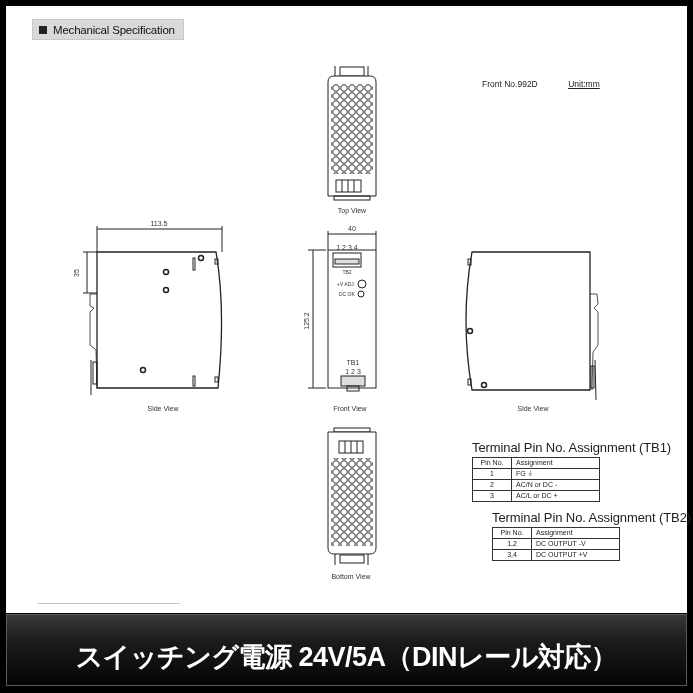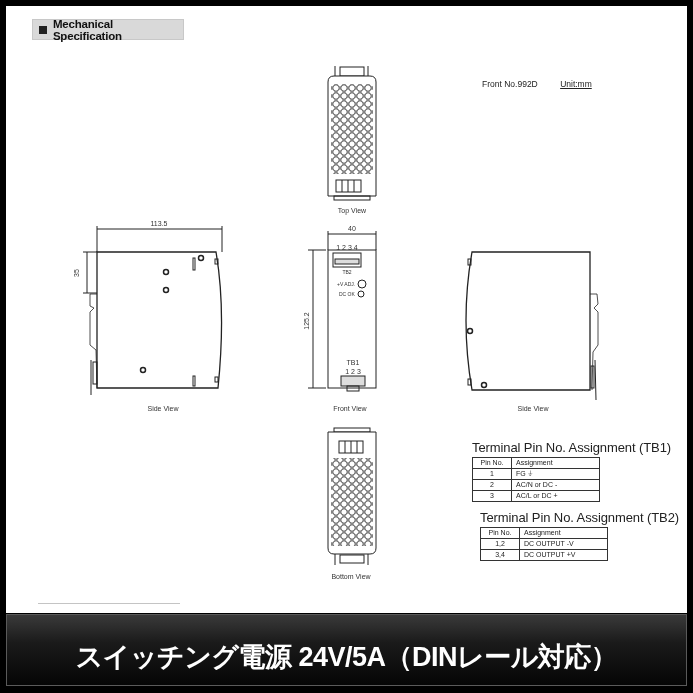--- a/index.html
+++ b/index.html
@@ -1,21 +1,21 @@
 <!DOCTYPE html>
 <html><head>
 <meta charset="utf-8">
 <style>
   html, body { margin: 0; padding: 0; }
   body { width: 693px; height: 693px; background: #000; position: relative; overflow: hidden; font-family: "Liberation Sans", sans-serif; }
   .canvas { position: absolute; left: 6px; top: 6px; width: 681px; height: 607px; background: #fff; }
-  .section-title { position: absolute; left: 32px; top: 19px; width: 152px; height: 21px; background: #d9d9d9; border: 1px solid #c8c8c8; box-sizing: border-box; display: flex; align-items: center; padding-left: 6px; font-weight: bold; font-size: 11.5px; color: #111; letter-spacing: -0.2px; }
+  .section-title { position: absolute; left: 32px; top: 19px; width: 152px; height: 21px; background: #d9d9d9; border: 1px solid #c8c8c8; box-sizing: border-box; display: flex; align-items: center; padding-left: 6px; font-weight: normal; font-size: 11.5px; color: #111; letter-spacing: -0.2px; }
   .section-title .sq { width: 8px; height: 8px; background: #222; margin-right: 6px; display: inline-block; }
   .case-info { position: absolute; left: 482px; top: 79px; font-size: 8.5px; color: #222; white-space: nowrap; }
-  .case-info span + span { margin-left: 20px; text-decoration: underline; }
+  .case-info span + span { margin-left: 28px; text-decoration: underline; }
   .view-label { position: absolute; font-size: 7px; color: #333; white-space: nowrap; transform: translateX(-50%); }
   svg.drawing { position: absolute; left: 0; top: 0; }
   .pin-table-wrap { position: absolute; }
   .pin-table-title { font-size: 13px; color: #222; margin-bottom: 2px; white-space: nowrap; letter-spacing: -0.1px; }
   table.pins { border-collapse: collapse; font-size: 7px; color: #222; }
   table.pins td, table.pins th { border: 1px solid #333; padding: 0 4px; height: 10px; line-height: 10px; font-weight: normal; white-space: nowrap; }
   table.pins .c1 { width: 30px; text-align: center; }
   table.pins .c2 { width: 79px; text-align: left; }
   .footnote-line { position: absolute; left: 38px; top: 603px; width: 142px; height: 1px; background: #c4c4c4; }
   .banner { position: absolute; left: 6px; top: 614px; width: 681px; height: 72px; background: linear-gradient(#3a3a3a 0%, #1a1a1a 40%, #050505 100%); border: 1px solid #5a5a5a; box-sizing: border-box; display: flex; align-items: center; justify-content: center; }
@@ -157,21 +157,21 @@
       <td class="c2">AC/N or DC -</td>
     </tr>
     <tr>
       <td class="c1">3</td>
       <td class="c2">AC/L or DC +</td>
     </tr>
   </tbody>
     </table>
 </div>
 
-<div class="pin-table-wrap" style="left:480px; top:510px;">
+<div class="pin-table-wrap" style="left:492px; top:510px;">
   <div class="pin-table-title">Terminal Pin No.  Assignment (TB2)</div>
   <table class="pins">
     <tbody>
         <tr>
       <td class="c1">Pin No.</td>
       <td class="c2">Assignment</td>
     </tr>
     <tr>
       <td class="c1">1,2</td>
       <td class="c2">DC OUTPUT -V</td>

